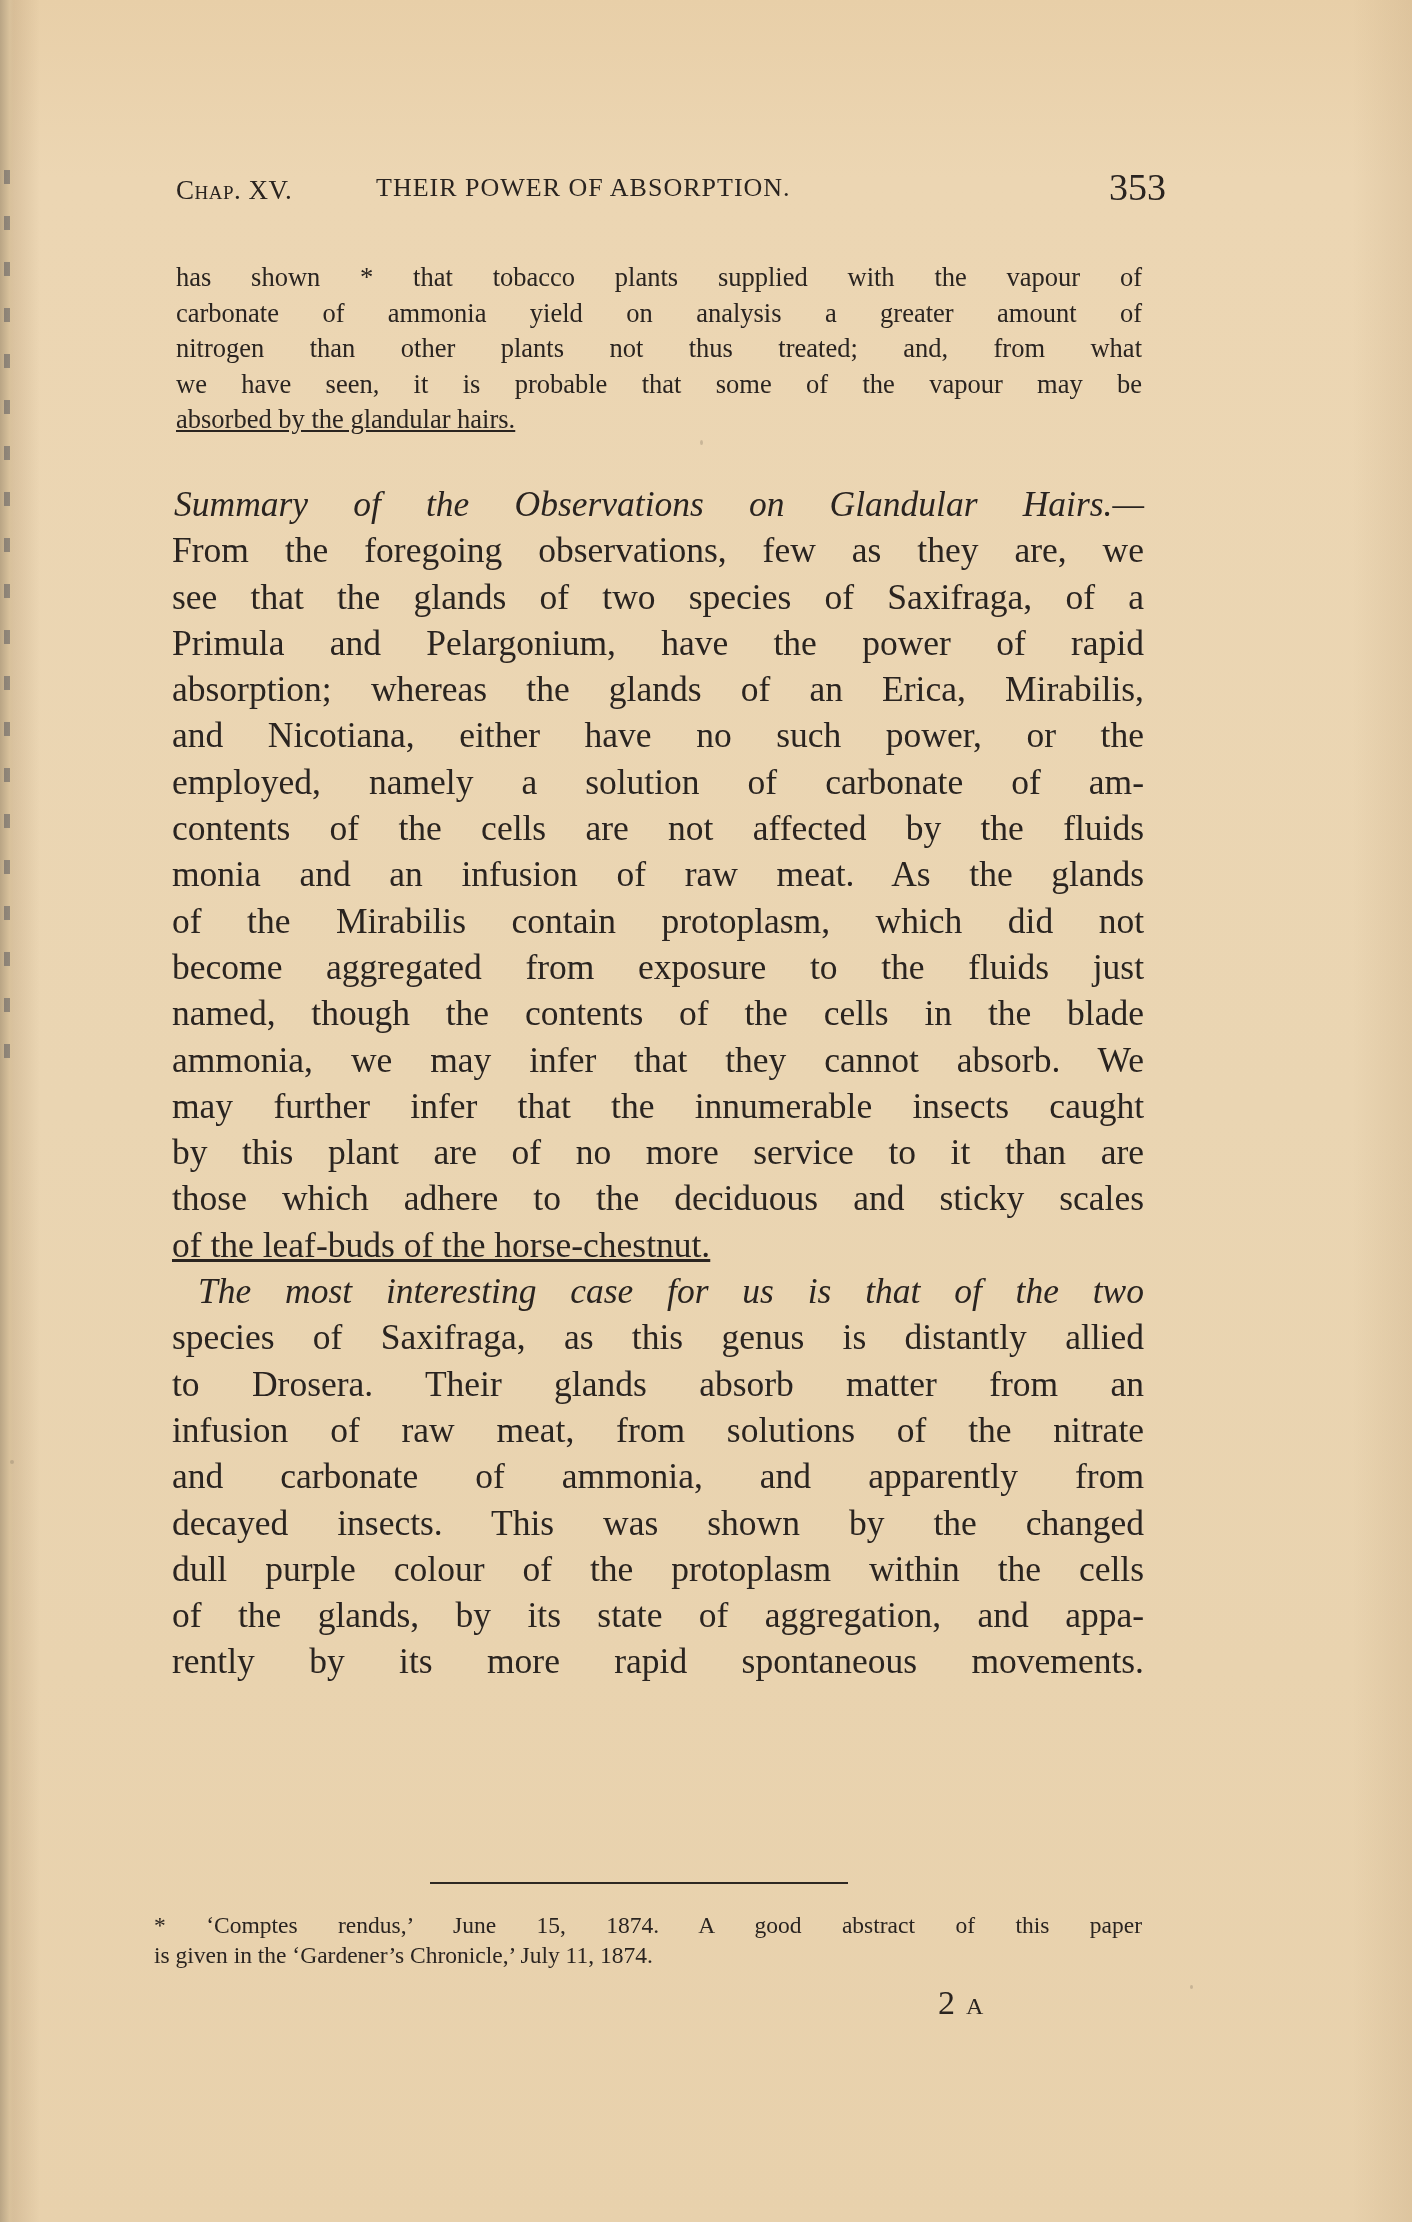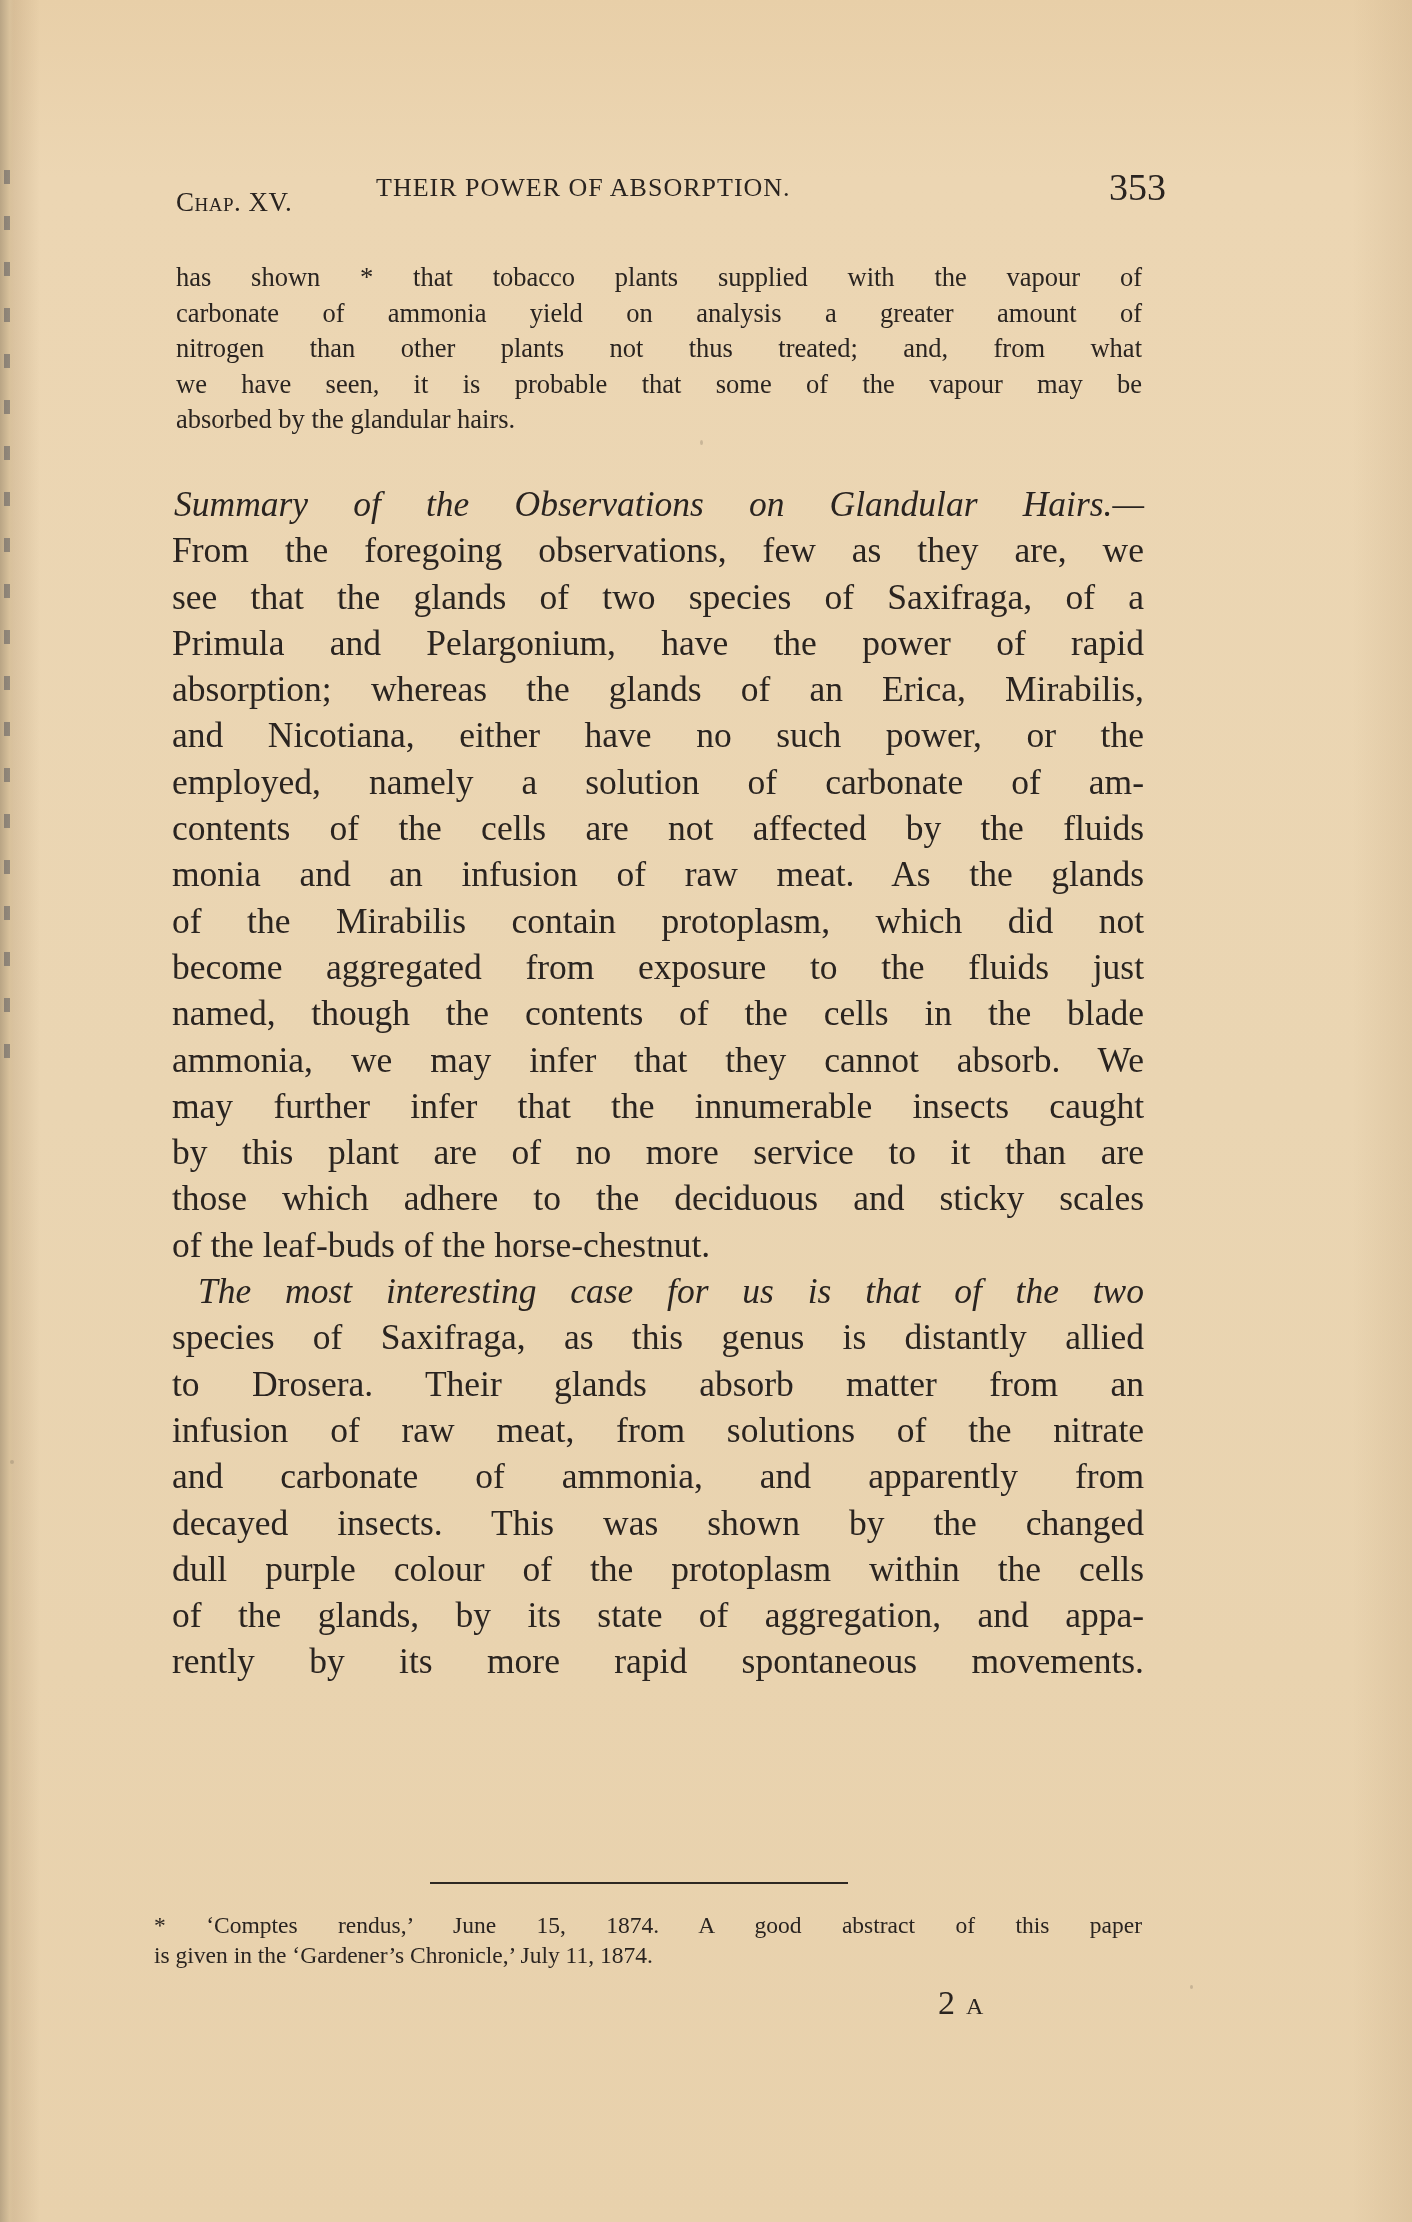--- a/index.html
+++ b/index.html
@@ -43,21 +43,21 @@
     .running-head {
       position: absolute;
       top: 165px;
       left: 176px;
       width: 990px;
       height: 50px;
     }
     .rh-chap {
       position: absolute;
       left: 0;
-      top: 22px;
+      top: 10px;
       font-size: 27px;
       letter-spacing: 0.5px;
       font-variant: small-caps;
     }
     .rh-title {
       position: absolute;
       left: 200px;
       top: 8px;
       font-size: 26px;
       letter-spacing: 1px;
@@ -80,20 +80,21 @@
       text-align-last: left;
     }
     .para-small .line, .main .line {
       display: block;
       text-align: justify;
       text-align-last: justify;
       white-space: nowrap;
     }
     .para-small .line.last, .main .line.last {
       text-align-last: left;
+      text-decoration: underline;
     }
     .main {
       position: absolute;
       left: 172px;
       top: 481px;
       width: 972px;
       font-size: 35.5px;
       line-height: 46.3px;
     }
     .main .heading-line {

